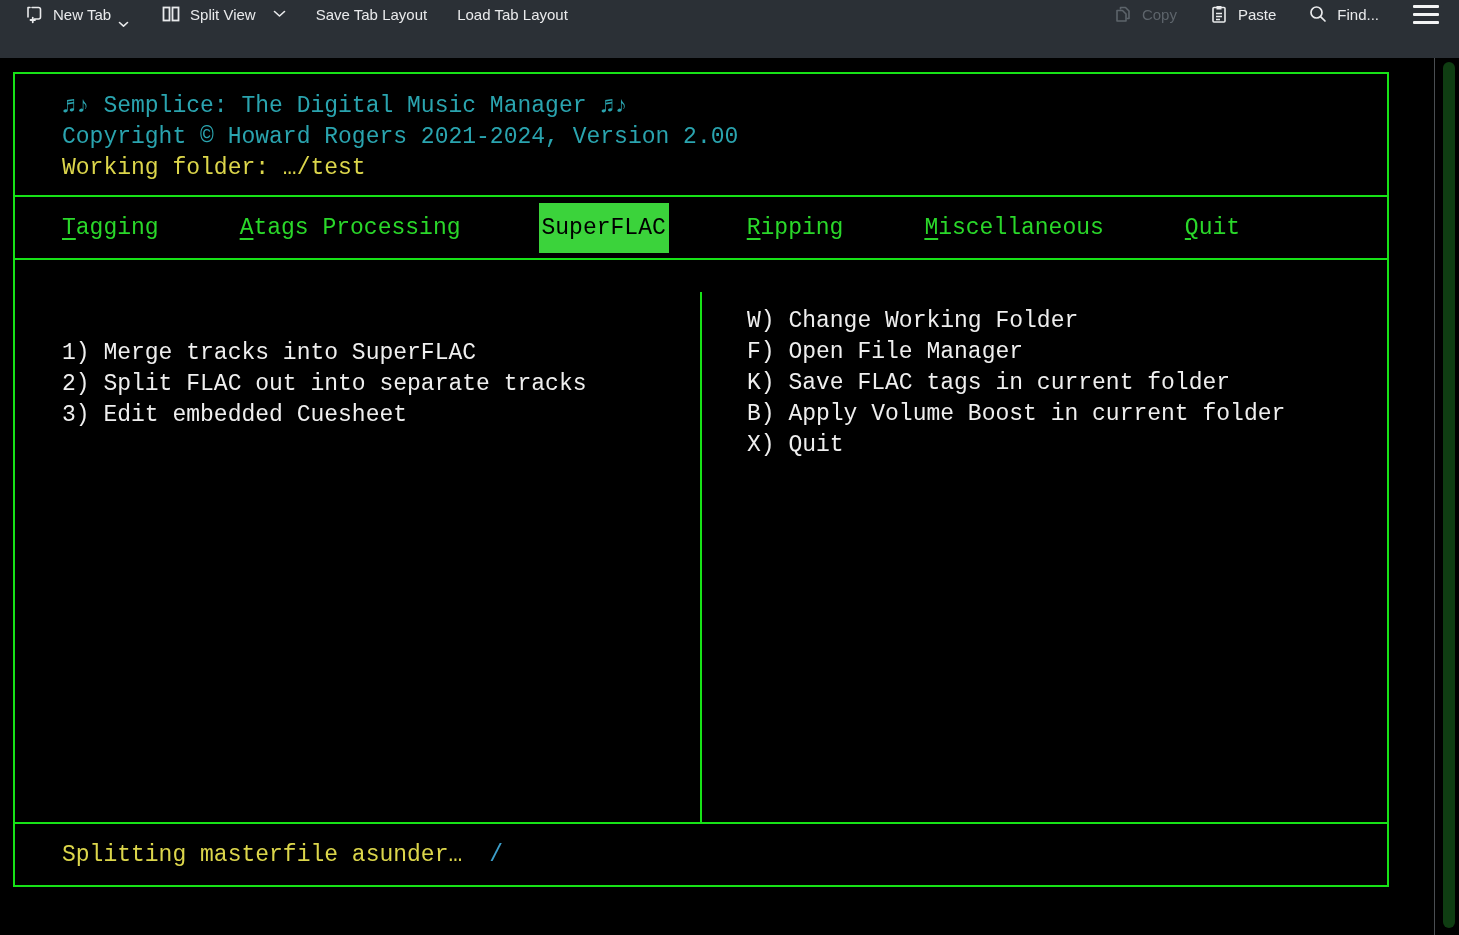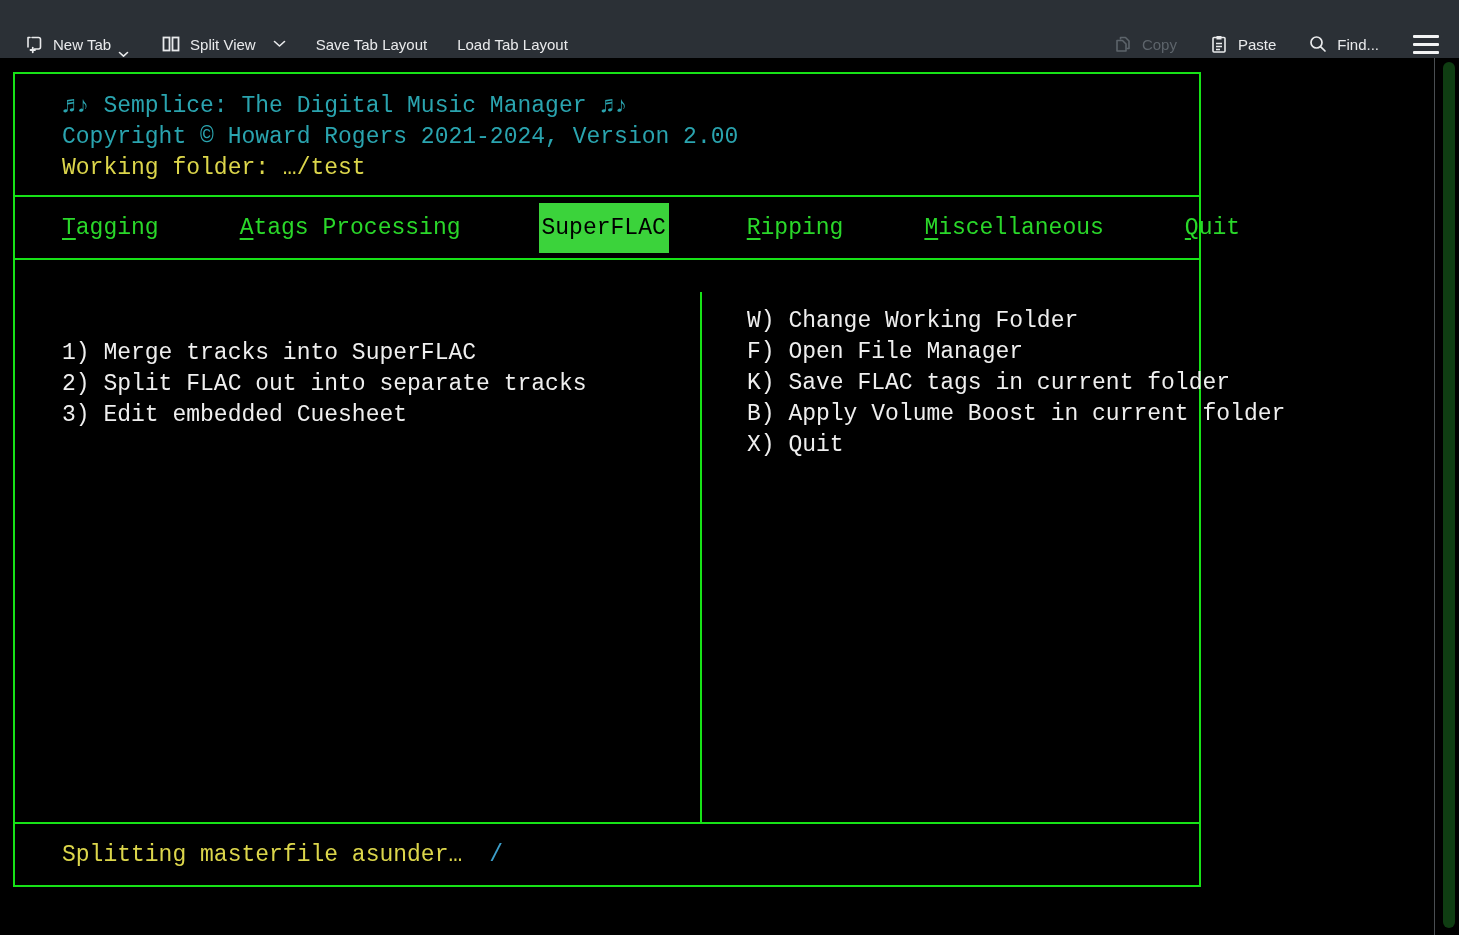--- a/index.html
+++ b/index.html
@@ -12,34 +12,34 @@
     --white:#efefef;
     --tbbg:#2b3036;
     --tbtext:#e9eaec;
     --tbdisabled:#5d646b;
   }
   *{margin:0;padding:0;box-sizing:border-box;}
   html,body{width:1459px;height:935px;background:#000;overflow:hidden;}
   .app{width:1459px;height:935px;display:flex;flex-direction:column;font-family:"Liberation Sans",sans-serif;}
 
   
-  .toolbar{height:58px;background:var(--tbbg);display:flex;align-items:flex-end;justify-content:space-between;color:var(--tbtext);font-size:15px;flex:0 0 auto;}
+  .toolbar{height:58px;background:var(--tbbg);display:flex;align-items:flex-start;justify-content:space-between;color:var(--tbtext);font-size:15px;flex:0 0 auto;}
   .tb-group{display:flex;align-items:center;}
   .tb-left{padding-left:22px;gap:26px;}
   .tb-right{padding-right:16px;gap:28px;}
   .tb-btn{display:flex;align-items:center;gap:9px;background:none;border:none;color:var(--tbtext);font-family:"Liberation Sans",sans-serif;font-size:15px;cursor:pointer;padding:4px 2px;}
   .tb-btn.disabled{color:var(--tbdisabled);}
   .tb-btn svg{display:block;}
   .chev-low{position:relative;top:10px;left:-2px;}
   .hamburger{display:flex;flex-direction:column;gap:5px;background:none;border:none;cursor:pointer;padding:4px;}
   .hamburger span{display:block;width:26px;height:3px;background:#f2f3f4;border-radius:1px;}
 
   
   .screen{position:relative;flex:1;background:#000;font-family:"Liberation Mono","DejaVu Sans Mono",monospace;font-size:23px;}
-  .outer{position:absolute;left:13px;top:14px;width:1188px;height:815px;border:2px solid var(--green);display:flex;flex-direction:column;}
+  .outer{position:absolute;left:13px;top:14px;width:1376px;height:815px;border:2px solid var(--green);display:flex;flex-direction:column;}
 
   .title-box{height:123px;border-bottom:2px solid var(--green);padding:17px 0 0 47px;color:var(--cyan);line-height:31px;flex:0 0 auto;}
   .title-box .folder{color:var(--yellow);}
 
   .menu-box{height:63px;border-bottom:2px solid var(--green);display:flex;align-items:center;padding-left:47px;gap:81px;color:var(--txtgreen);flex:0 0 auto;}
   .menu-item{white-space:pre;cursor:pointer;}
   .menu-item .hk{text-decoration:underline;text-underline-offset:4px;}
   .menu-item.selected{background:var(--hl);color:#000;padding:12px 3px;margin:-1px -3px;}
   .menu-item.selected .hk{text-decoration:none;}
 

